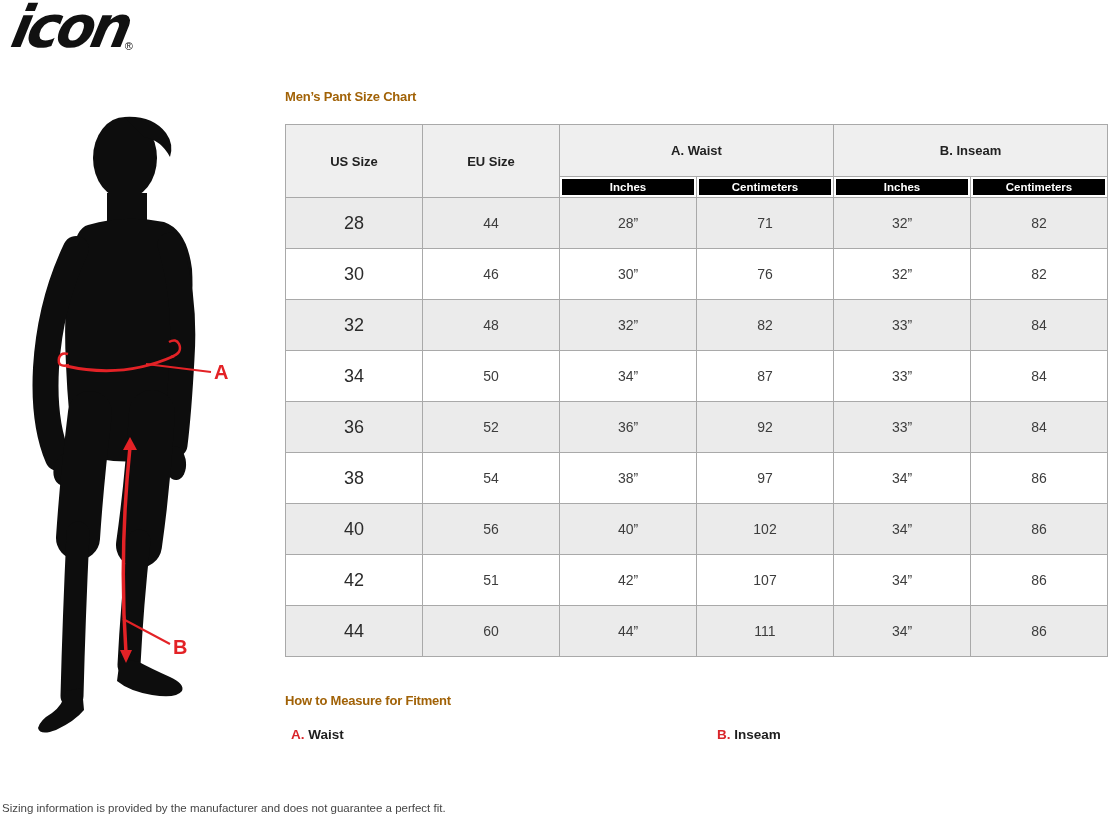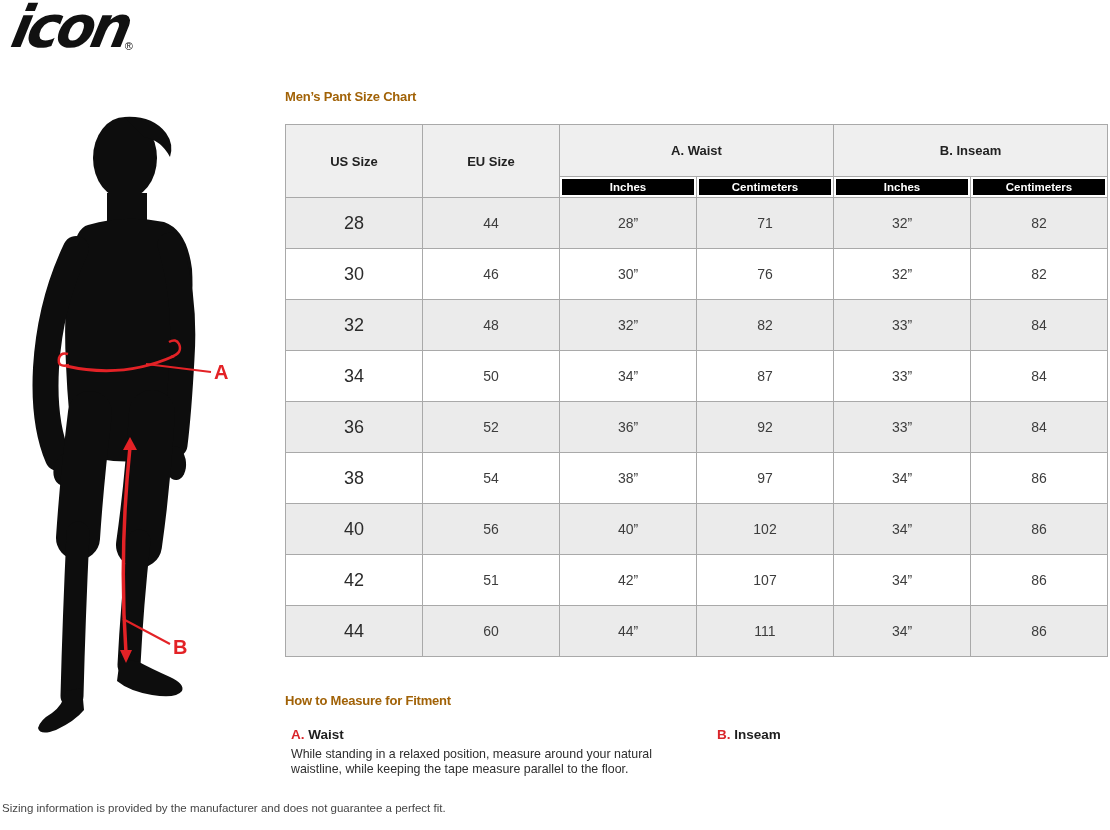--- a/index.html
+++ b/index.html
@@ -206,21 +206,20 @@
   </table>
 
   <h2 class="section-title">How to Measure for Fitment</h2>
 
   <div class="measure-cols">
     <div class="measure-col-a">
       <h3>
         <span class="red">A.</span>
         <span>Waist</span>
       </h3>
-      <p>While standing in a relaxed position, measure around your natural waistline, while keeping the tape measure parallel to the floor.</p>
     </div>
     <div class="measure-col-b">
       <h3>
         <span class="red">B.</span>
         <span>Inseam</span>
       </h3>
     </div>
   </div>
 </div>
 

